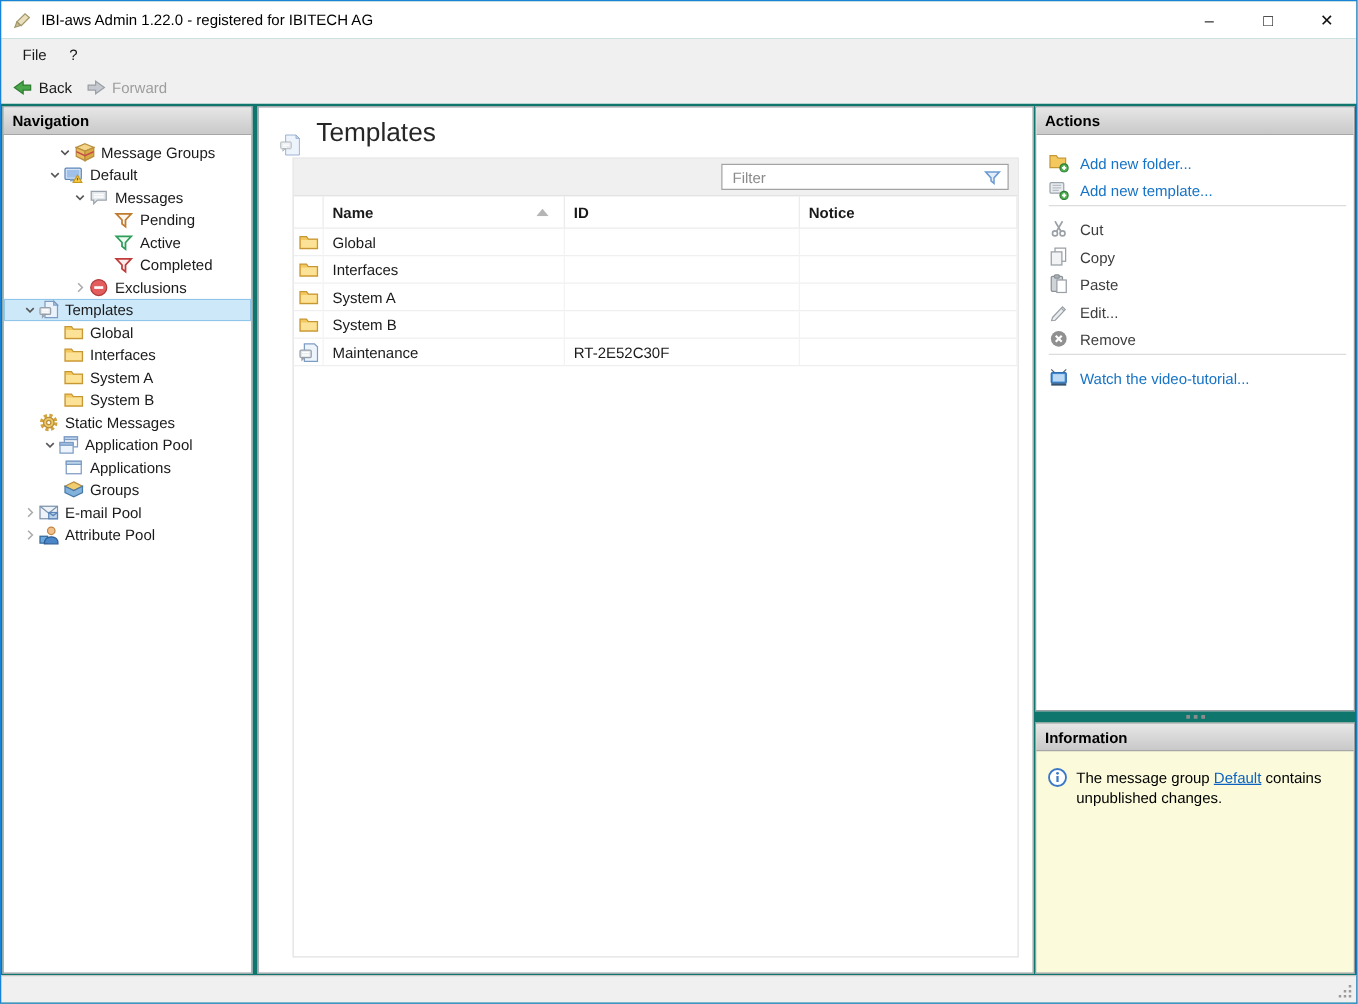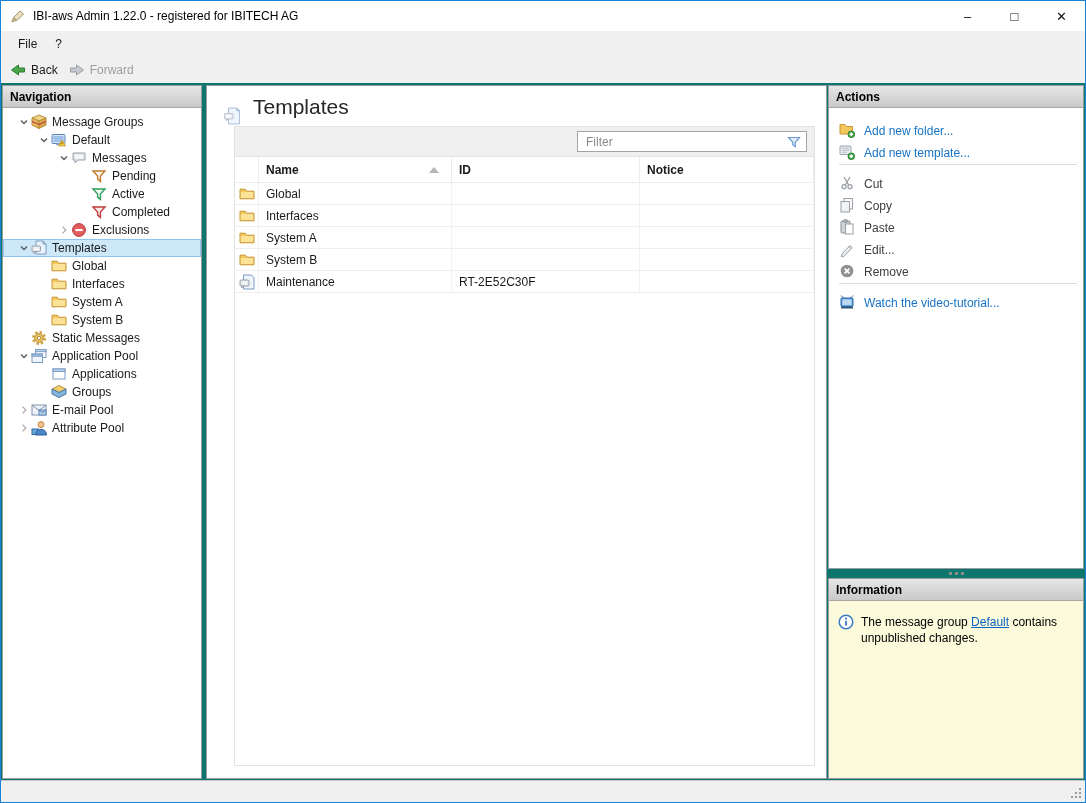--- a/index.html
+++ b/index.html
@@ -113,21 +113,21 @@
         </span>
         <span class="lbl">Forward</span>
       </div>
     </div>
 
   <div class="content">
 
     <div class="nav-panel">
       <div class="panel-header">Navigation</div>
       <div class="tree" id="nav-tree">
-          <div class="tree-row" style="padding-left: 13px;">
+          <div class="tree-row" style="padding-left: 13px; justify-content: center;">
             <span class="chev">
               <svg viewBox="0 0 16 16">
                 <path d="M4 6 l4 4 4-4" fill="none" stroke="#575757" stroke-width="1.7"></path>
               </svg>
             </span>
             <span class="icon16">
               <svg viewBox="0 0 16 16">
                 <path d="M8 1 L15 4 8 7 1 4z" fill="#f3d58a" stroke="#b98e3e"></path>
                 <path d="M1 4 v7 l7 3.5 v-7.5z" fill="#e9bd5e" stroke="#b98e3e"></path>
                 <path d="M15 4 v7 l-7 3.5 v-7.5z" fill="#d9a944" stroke="#b98e3e"></path>
@@ -269,21 +269,21 @@
             <span class="chev"></span>
             <span class="icon16">
               <svg viewBox="0 0 16 16">
                 <circle cx="8" cy="8" r="5" fill="none" stroke="#d2a440" stroke-width="4" stroke-dasharray="2.2 1.7"></circle>
                 <circle cx="8" cy="8" r="4.2" fill="#ecc964" stroke="#b98e3e"></circle>
                 <circle cx="8" cy="8" r="1.7" fill="#fffdf4" stroke="#b98e3e"></circle>
               </svg>
             </span>
             <span class="tree-label">Static Messages</span>
           </div>
-          <div class="tree-row" style="padding-left: 13px;">
+          <div class="tree-row" style="padding-left: 13px; margin-left: 16px;">
             <span class="chev">
               <svg viewBox="0 0 16 16">
                 <path d="M4 6 l4 4 4-4" fill="none" stroke="#575757" stroke-width="1.7"></path>
               </svg>
             </span>
             <span class="icon16">
               <svg viewBox="0 0 16 16">
                 <rect x="4.5" y="1.5" width="10.5" height="8" fill="#ffffff" stroke="#7d9cc4"></rect>
                 <rect x="4.5" y="1.5" width="10.5" height="2.2" fill="#bcd3ec" stroke="#7d9cc4"></rect>
                 <rect x="1" y="6" width="10.5" height="8.5" fill="#eef4fb" stroke="#7d9cc4"></rect>

